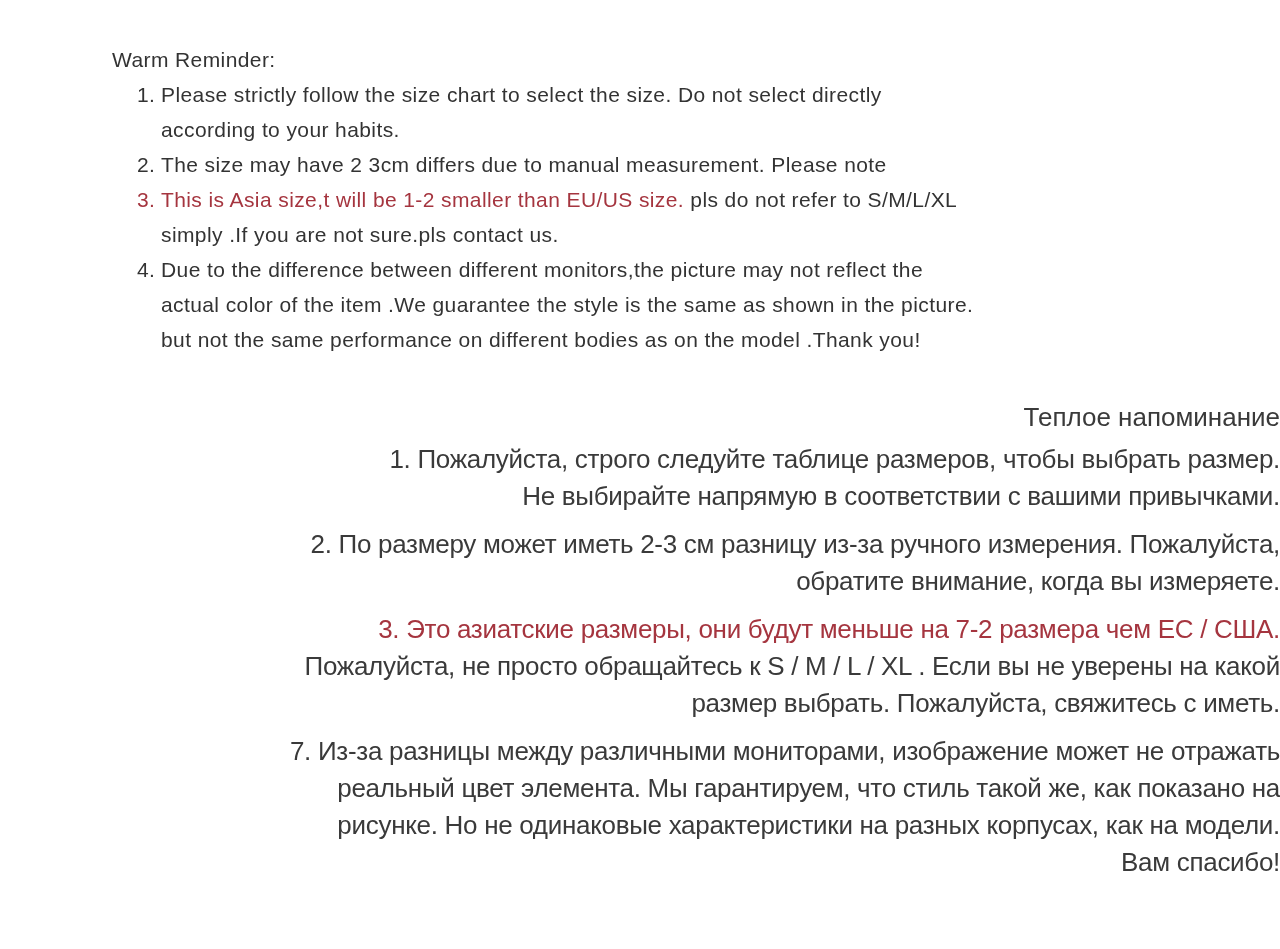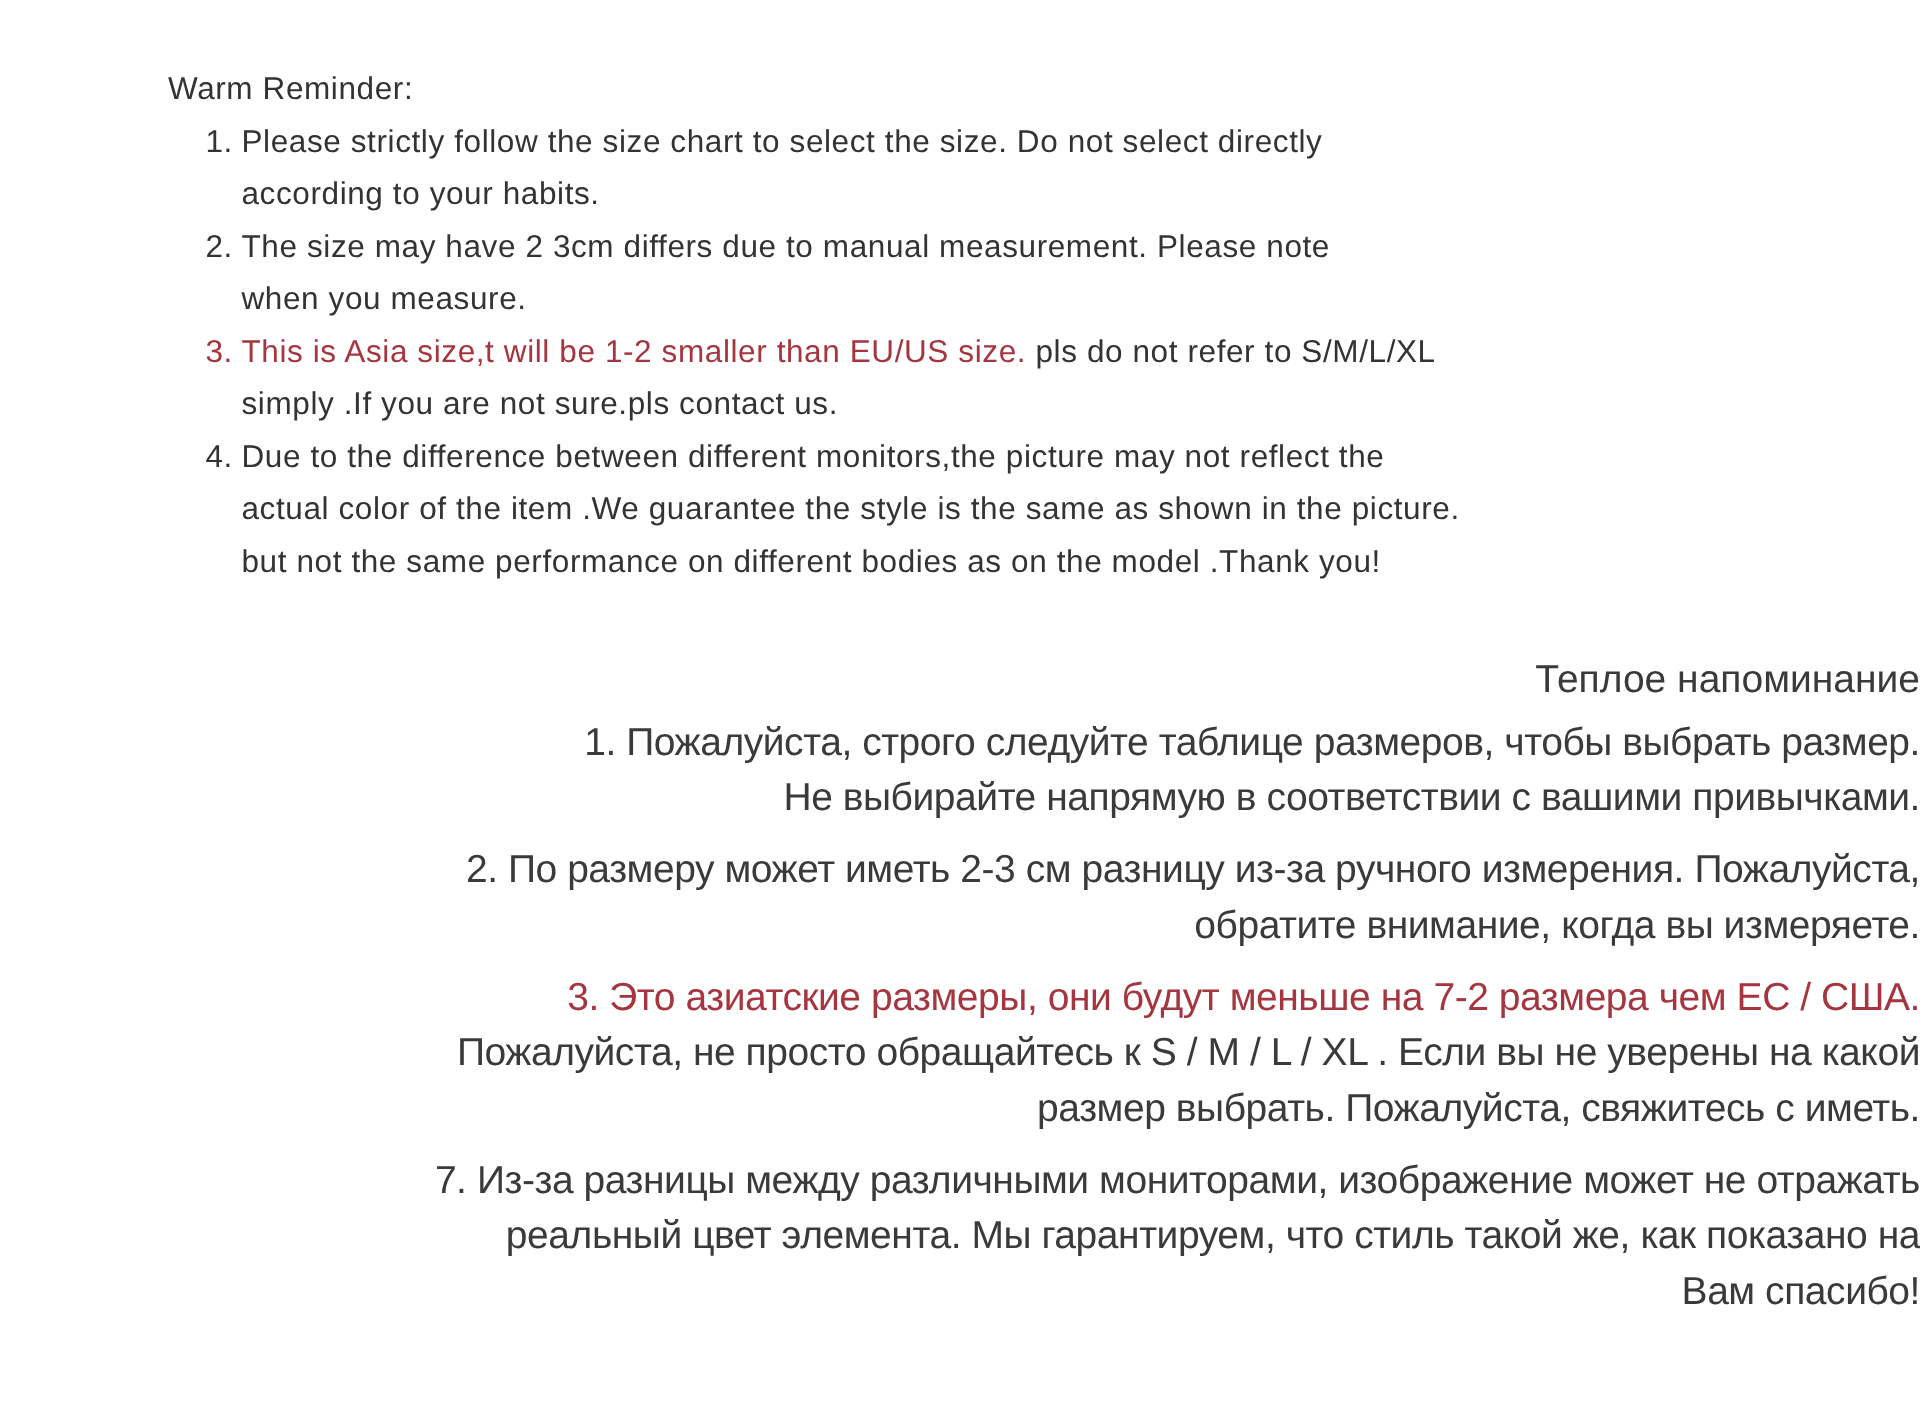--- a/index.html
+++ b/index.html
@@ -87,21 +87,20 @@
       <div class="en-lines">
         <div class="en-line">Please strictly follow the size chart to select the size. Do not select directly</div>
         <div class="en-line">according to your habits.</div>
       </div>
     </div>
 
     <div class="en-item">
       <span class="en-num">2.</span>
       <div class="en-lines">
         <div class="en-line">The size may have 2 3cm differs due to manual measurement. Please note</div>
-        <div class="en-line">when you measure.</div>
       </div>
     </div>
 
     <div class="en-item">
       <span class="en-num red">3.</span>
       <div class="en-lines">
         <div class="en-line"><span class="red">This is Asia size,t will be 1-2 smaller than EU/US size.</span><span> pls do not refer to S/M/L/XL</span></div>
         <div class="en-line">simply .If you are not sure.pls contact us.</div>
       </div>
     </div>
@@ -131,17 +130,18 @@
 
     <div class="ru-item">
       <div class="ru-line red">3. Это азиатские размеры, они будут меньше на 7-2 размера чем ЕС / США.</div>
       <div class="ru-line">Пожалуйста, не просто обращайтесь к S / M / L / XL . Если вы не уверены на какой</div>
       <div class="ru-line">размер выбрать. Пожалуйста, свяжитесь с иметь.</div>
     </div>
 
     <div class="ru-item">
       <div class="ru-line">7. Из-за разницы между различными мониторами, изображение может не отражать</div>
       <div class="ru-line">реальный цвет элемента. Мы гарантируем, что стиль такой же, как показано на</div>
+      <div class="ru-line">рисунке. Но не одинаковые характеристики на разных корпусах, как на модели.</div>
       <div class="ru-line">Вам спасибо!</div>
     </div>
   </div>
 
 </div>
 
 </body></html>

